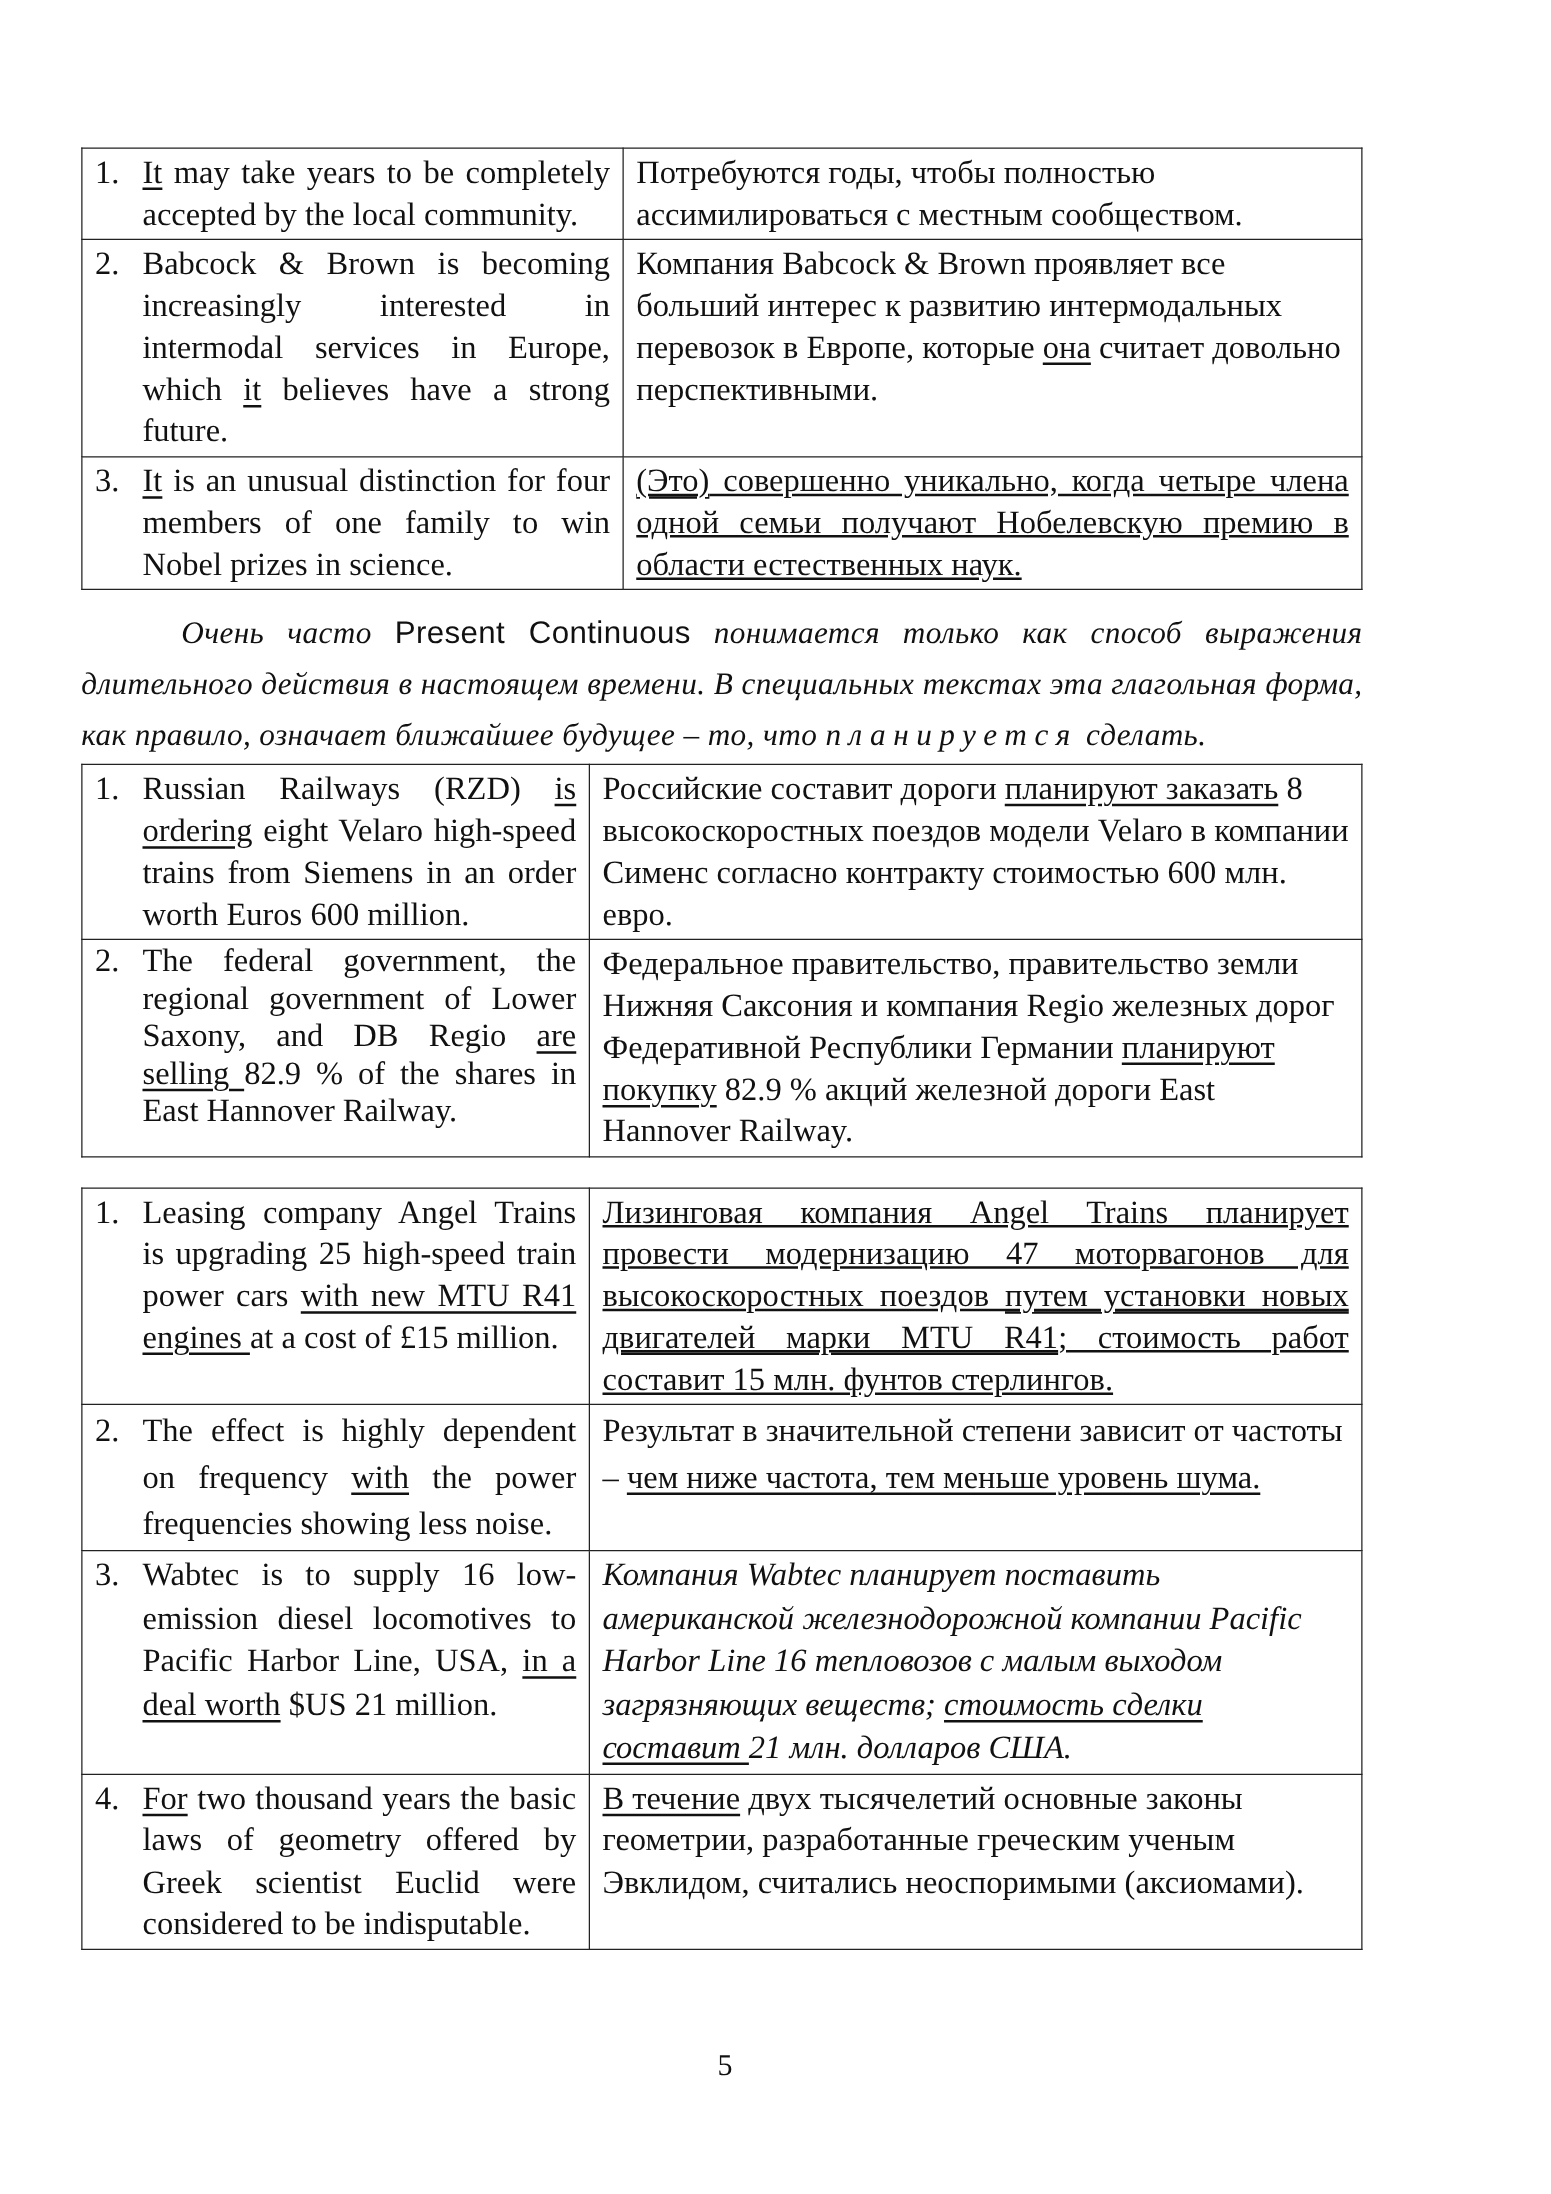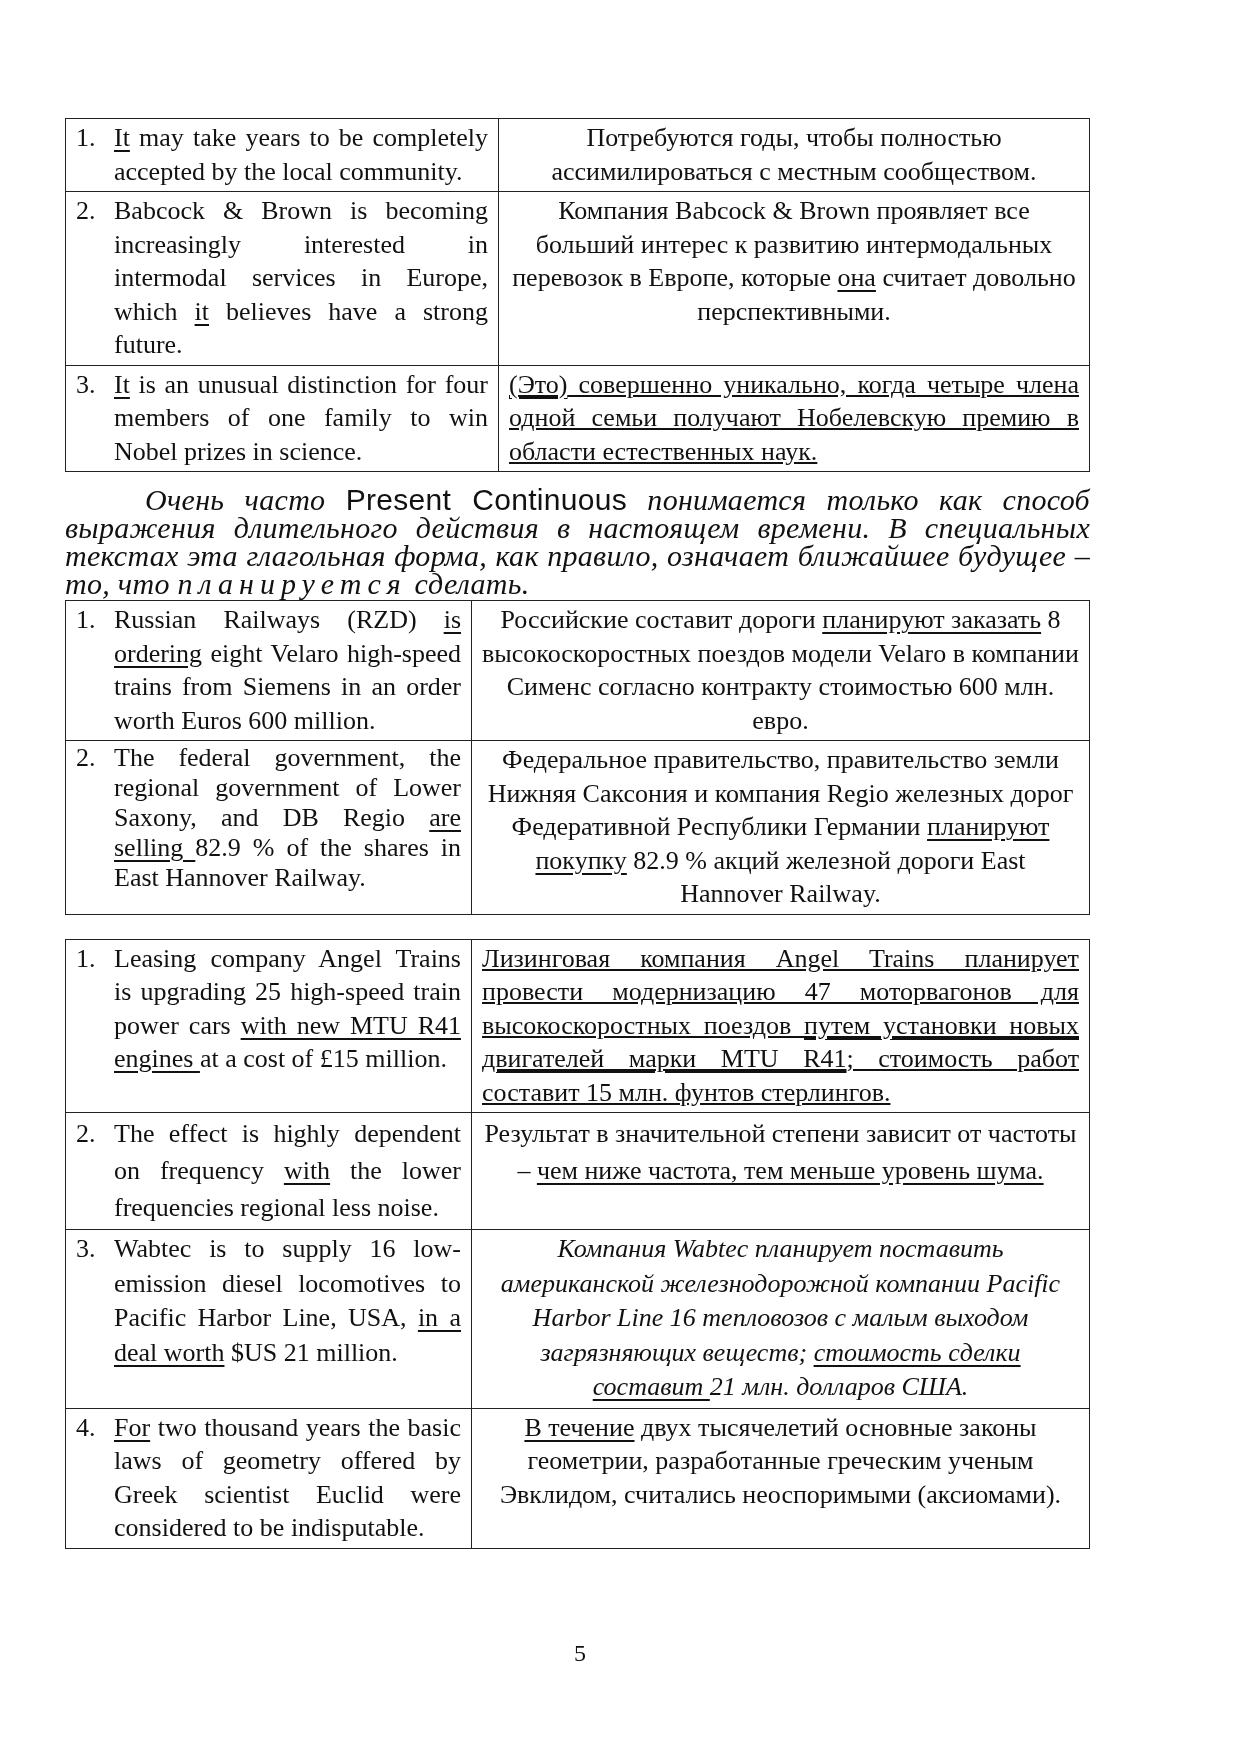--- a/index.html
+++ b/index.html
@@ -3,29 +3,29 @@
 <meta charset="utf-8">
 <style>
   html, body { margin:0; padding:0; background:#ffffff; }
   body { width:1241px; height:1755px; position:relative; overflow:hidden;
          font-family:"Liberation Serif", serif; color:#111; }
   .page { position:absolute; left:65px; top:118px; width:1025px; }
   table.tr { border-collapse:collapse; width:1025px; table-layout:fixed; margin:0; }
   table.tr td { border:1.5px solid #222; vertical-align:top; padding:2px 10px 3px 10px;
                 font-size:26px; line-height:33.5px; }
   td.en { text-align:justify; }
-  td.ru { text-align:center; }
+  td.ru { text-align:left; }
   td.ru.j { text-align:justify;text-decoration:underline; }
   .item { display:flex; }
   .num { width:38px; flex:0 0 38px; }
   .txt { flex:1; text-align:justify; }
   .sm { font-size:23.5px; line-height:30px; }
   .xs { font-size:22px; line-height:31px; }
   u { text-decoration:underline; text-underline-offset:4px; text-decoration-thickness:1.5px; }
-  p.note { font-style:italic; font-size:30px; line-height:28px; margin:0;
+  p.note { font-style:italic; font-size:25px; line-height:41px; margin:0;
            text-align:justify; text-indent:80px; letter-spacing:0.3px; }
   .pc { font-family:"Liberation Sans", sans-serif; font-style:normal; }
   .spaced { letter-spacing:6px; }
   .pgnum { position:absolute; top:1640px; left:0; width:1160px; text-align:center;
            font-size:24px; }
 </style>
 </head>
 <body>
 
 <div class="page">
@@ -110,21 +110,21 @@
               <span class="num">1.</span>
               <span class="txt"><span>Leasing company Angel Trains is upgrading 25 high-speed train power cars </span><u>with new MTU R41 engines </u><span>at a cost of £15 million.</span></span>
             </div>
           </td>
           <td class="ru sm j"><span>Лизинговая компания Angel Trains планирует провести модернизацию 47 моторвагонов для высокоскоростных поездов </span><u>путем установки новых двигателей марки MTU R41</u><span>; стоимость работ составит 15 млн. фунтов стерлингов.</span></td>
         </tr>
         <tr>
           <td class="en" style="line-height: 37px;">
             <div class="item">
               <span class="num">2.</span>
-              <span class="txt"><span>The effect is highly dependent on frequency </span><u>with</u><span> the lower frequencies regional less noise.</span></span>
+              <span class="txt"><span>The effect is highly dependent on frequency </span><u>with</u><span> the power frequencies showing less noise.</span></span>
             </div>
           </td>
           <td class="ru" style="line-height: 37px;"><span>Результат в значительной степени зависит от частоты – </span><u>чем ниже частота, тем меньше уровень шума.</u></td>
         </tr>
         <tr>
           <td class="en" style="line-height: 34.5px;">
             <div class="item">
               <span class="num">3.</span>
               <span class="txt"><span>Wabtec is to supply 16 low-emission diesel locomotives to Pacific Harbor Line, USA, </span><u>in a deal worth</u><span> $US 21 million.</span></span>
             </div>

